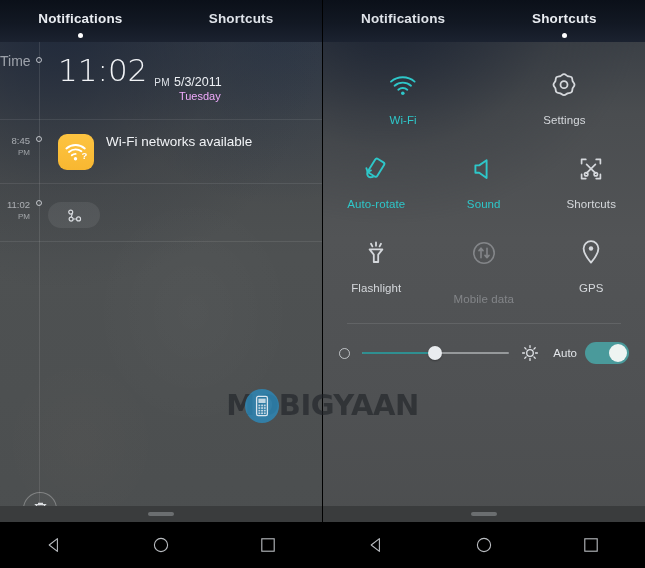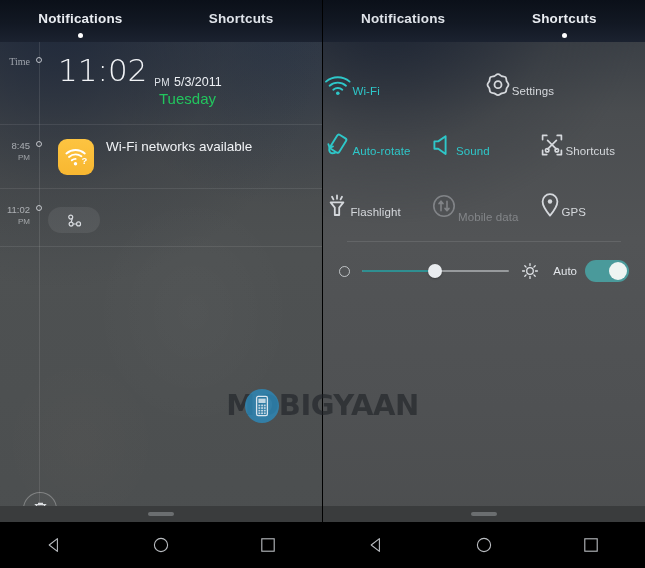--- a/index.html
+++ b/index.html
@@ -58,41 +58,41 @@
 
   
   .timeline-rail{position:absolute;left:39px;top:0;bottom:0;width:1px;background:rgba(255,255,255,.10);}
   .nrow{position:relative;display:flex;align-items:flex-start;}
   .tstamp{
     width:30px;flex:0 0 30px;text-align:right;padding-right:0;
     color:rgba(233,236,241,.62);line-height:11px;padding-top:2px;
   }
   .tstamp .t1{font-size:9.5px;display:block;}
   .tstamp .t2{font-size:8px;display:block;margin-top:1px;color:rgba(233,236,241,.55);}
-  .tstamp.timelbl .t1{font-size:10px;color:rgba(233,236,241,.6);font-family:Liberation Serif, serif;}
+  .tstamp.timelbl .t1{font-size:14px;color:rgba(233,236,241,.6);}
   .bullet{
     flex:0 0 18px;width:18px;display:flex;justify-content:center;padding-top:3px;
   }
   .bullet i{
     display:block;width:6px;height:6px;border-radius:50%;
     border:1px solid rgba(233,236,241,.75);box-sizing:border-box;background:transparent;
   }
 
   
   .clockrow{margin-top:12px;}
   .clockwrap{display:flex;align-items:flex-start;padding-left:10px;}
   .clock{
     font-size:31px;color:#f2f4f7;line-height:32px;font-weight:300;letter-spacing:0px;
     font-family:"DejaVu Sans","Liberation Sans",sans-serif;
   }
   .clockside{padding-left:7px;padding-top:3px;}
   .cline1{display:flex;align-items:baseline;}
   .ampm{font-size:10px;color:#dfe3e9;letter-spacing:.3px;}
   .date{font-size:12.5px;color:#eceff3;margin-left:4px;margin-top:18px;}
-  .weekday{font-size:15px;color:#22c55e;margin-top:1px;text-align:center;padding-right:1px;}
+  .weekday{font-size:11px;color:#f0abfc;margin-top:1px;text-align:right;padding-right:1px;}
 
   .divider{height:1px;background:rgba(255,255,255,.085);margin-left:0;}
 
   
   .notif{padding:13px 0 13px 0;}
   .nbody{display:flex;align-items:flex-start;padding-left:10px;flex:1;min-width:0;}
   .nicon{
     flex:0 0 36px;width:36px;height:36px;border-radius:9px;
     display:flex;align-items:center;justify-content:center;margin-top:1px;
   }
@@ -112,21 +112,21 @@
     width:32px;height:32px;border-radius:50%;
     border:1px solid rgba(255,255,255,.28);
     display:flex;align-items:center;justify-content:center;
     background:rgba(255,255,255,.02);
   }
 
   
   .grid{padding:16px 0 0 0;}
   .grow{display:flex;}
   .cell{
-    flex:1;display:flex;align-items:center;
+    flex:1;display:flex;flex-direction:column;align-items:center;
     padding:10px 0 4px;
   }
   .cell .gicon{height:34px;display:flex;align-items:center;justify-content:center;}
   .cell .glabel{font-size:11.5px;margin-top:12px;letter-spacing:.1px;}
   .cell.on .glabel{color:#2ec7c9;}
   .cell.off .glabel{color:#d5d8dc;}
   .cell.dim .glabel{color:rgba(210,214,219,.38);margin-top:23px;}
 
   .gdiv{height:1px;background:rgba(255,255,255,.10);margin:14px 24px 0;}
 

